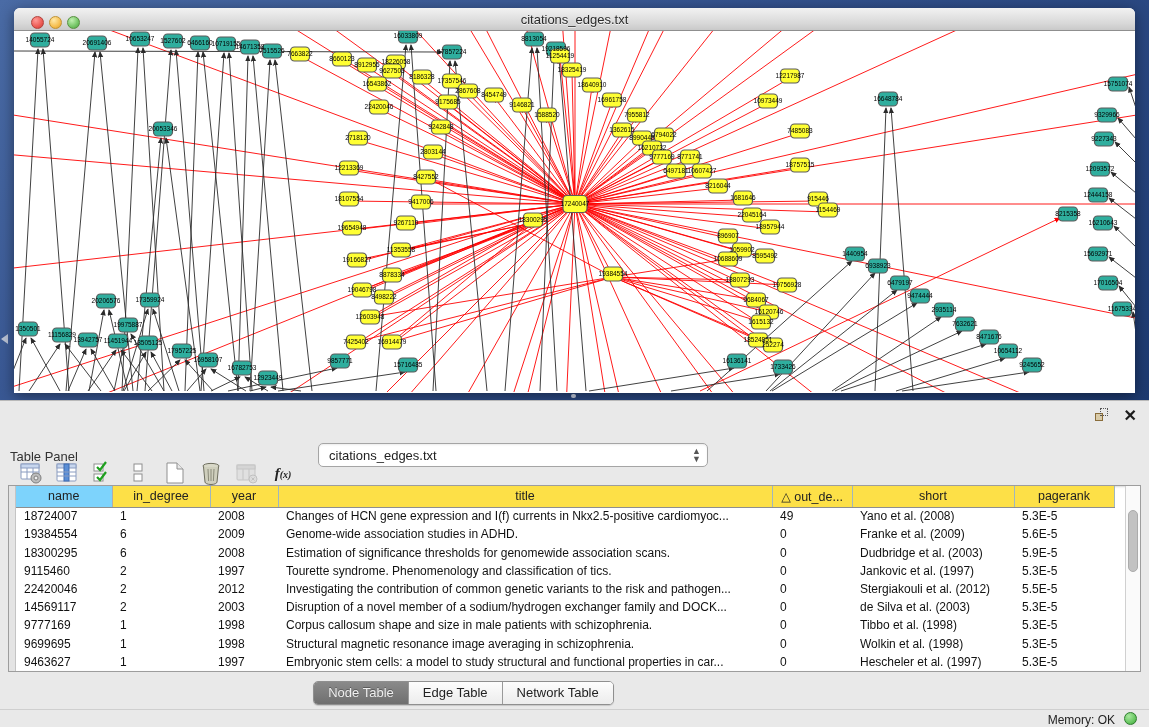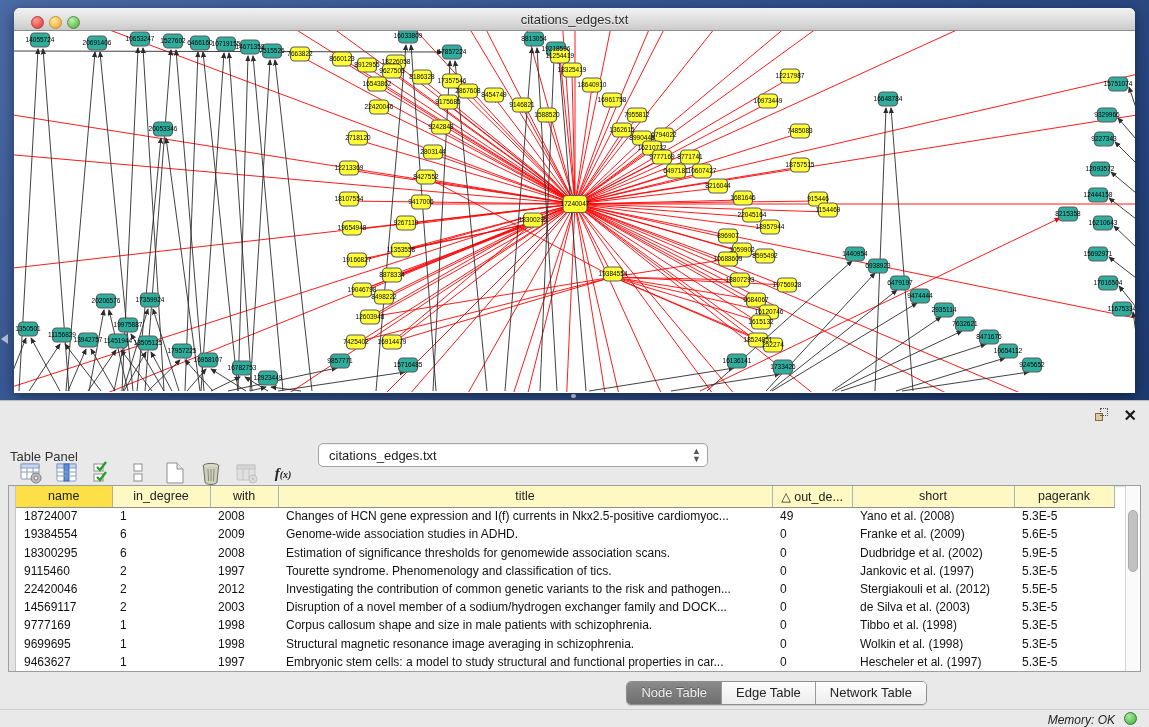--- a/index.html
+++ b/index.html
@@ -42,38 +42,38 @@
     border-radius:5px; display:flex; align-items:center; padding:0 6px 0 10px; font-size:13px; color:#222;
     box-shadow:inset 0 1px 2px rgba(0,0,0,.08); cursor:pointer; }
   .combo .label { flex:1; }
   .combo .stepper { font-size:9px; line-height:8px; color:#555; text-align:center; }
 
   .table-wrap { position:absolute; left:8px; top:84px; width:1133px; height:187px;
     background:#fff; border:1px solid #9d9d9d; box-shadow:inset 0 1px 2px rgba(0,0,0,.15); display:flex; }
   .gutter { width:7px; background:#e4e4e4; border-right:1px solid #c4c4c4; }
   table { border-collapse:collapse; table-layout:fixed; font-size:12px; color:#111; }
   th { height:21px; font-weight:normal; font-size:12.5px; color:#222; text-align:center;
-    border-right:1px solid #9fb6bf; border-bottom:1px solid #8e8e8e; background:#fef9c3;
+    border-right:1px solid #9fb6bf; border-bottom:1px solid #8e8e8e; background:#fde047;
     overflow:hidden; white-space:nowrap; cursor:pointer; }
-  th.grey { background:#fde047; border-right:1px solid #adadad; }
+  th.grey { background:#7dd3fc; border-right:1px solid #adadad; }
   td { height:16px; padding:0 2px 0 8px; white-space:nowrap; overflow:hidden; }
   .scroll-track { width:15px; background:#fafafa; border-left:1px solid #d0d0d0; position:relative; }
   .scroll-thumb { position:absolute; left:2px; top:24px; width:10px; height:62px; border-radius:5px;
     background:#c2c2c2; border:1px solid #ababab; }
 
-  .tabs-row { position:absolute; left:0; width:927px; top:280px; display:flex; justify-content:flex-end; }
+  .tabs-row { position:absolute; left:0; width:927px; top:280px; display:flex; justify-content:center; }
   .tab-group { display:flex; border:1px solid #8f8f8f; border-radius:5px; overflow:hidden;
     background:#fff; box-shadow:0 1px 1px rgba(0,0,0,.15); }
   .tab { padding:3px 14px 4px; font-size:13px; color:#222; background:linear-gradient(#fdfdfd,#ececec);
     border-right:1px solid #9a9a9a; cursor:pointer; }
   .tab:last-child { border-right:none; }
   .tab.active { background:linear-gradient(#8a8a8a,#6f6f6f); color:#efefef; text-shadow:0 -1px 0 rgba(0,0,0,.3); }
 
   .status-row { position:absolute; left:0; top:308px; width:1149px; height:19px; border-top:1px solid #cfcfcf; }
-  .memory { position:absolute; right:34px; top:3px; font-size:12px; color:#222;font-style:italic; }
+  .memory { position:absolute; right:34px; top:3px; font-size:12px; color:#222; }
   .memory-dot { position:absolute; right:12px; top:2px; width:13px; height:13px; border-radius:50%;
     background:radial-gradient(circle at 35% 30%,#a9e8a0,#63c45c 65%,#3f9a3a); border:1px solid #2f7d2f; }
 </style>
 </head>
 <body>
 
 <div class="desktop">
   <div class="collapse-arrow"></div>
   <div class="net-window">
     <div class="titlebar">
@@ -622,21 +622,21 @@
           <col style="width:68px">
           <col style="width:494px">
           <col style="width:80px">
           <col style="width:162px">
           <col style="width:100px">
       </colgroup>
       <thead>
           <tr id="table-head-row">
             <th class="grey">name</th>
             <th>in_degree</th>
-            <th>with</th>
+            <th>year</th>
             <th>title</th>
             <th>△ out_de...</th>
             <th>short</th>
             <th>pagerank</th>
           </tr>
         </thead>
       <tbody id="table-body">
           <tr>
             <td>18724007</td>
             <td>1</td>
@@ -654,21 +654,21 @@
             <td>0</td>
             <td>Franke et al. (2009)</td>
             <td>5.6E-5</td>
           </tr>
           <tr>
             <td>18300295</td>
             <td>6</td>
             <td>2008</td>
             <td>Estimation of significance thresholds for genomewide association scans.</td>
             <td>0</td>
-            <td>Dudbridge et al. (2002)</td>
+            <td>Dudbridge et al. (2003)</td>
             <td>5.9E-5</td>
           </tr>
           <tr>
             <td>9115460</td>
             <td>2</td>
             <td>1997</td>
             <td>Tourette syndrome. Phenomenology and classification of tics.</td>
             <td>0</td>
             <td>Jankovic et al. (1997)</td>
             <td>5.3E-5</td>

